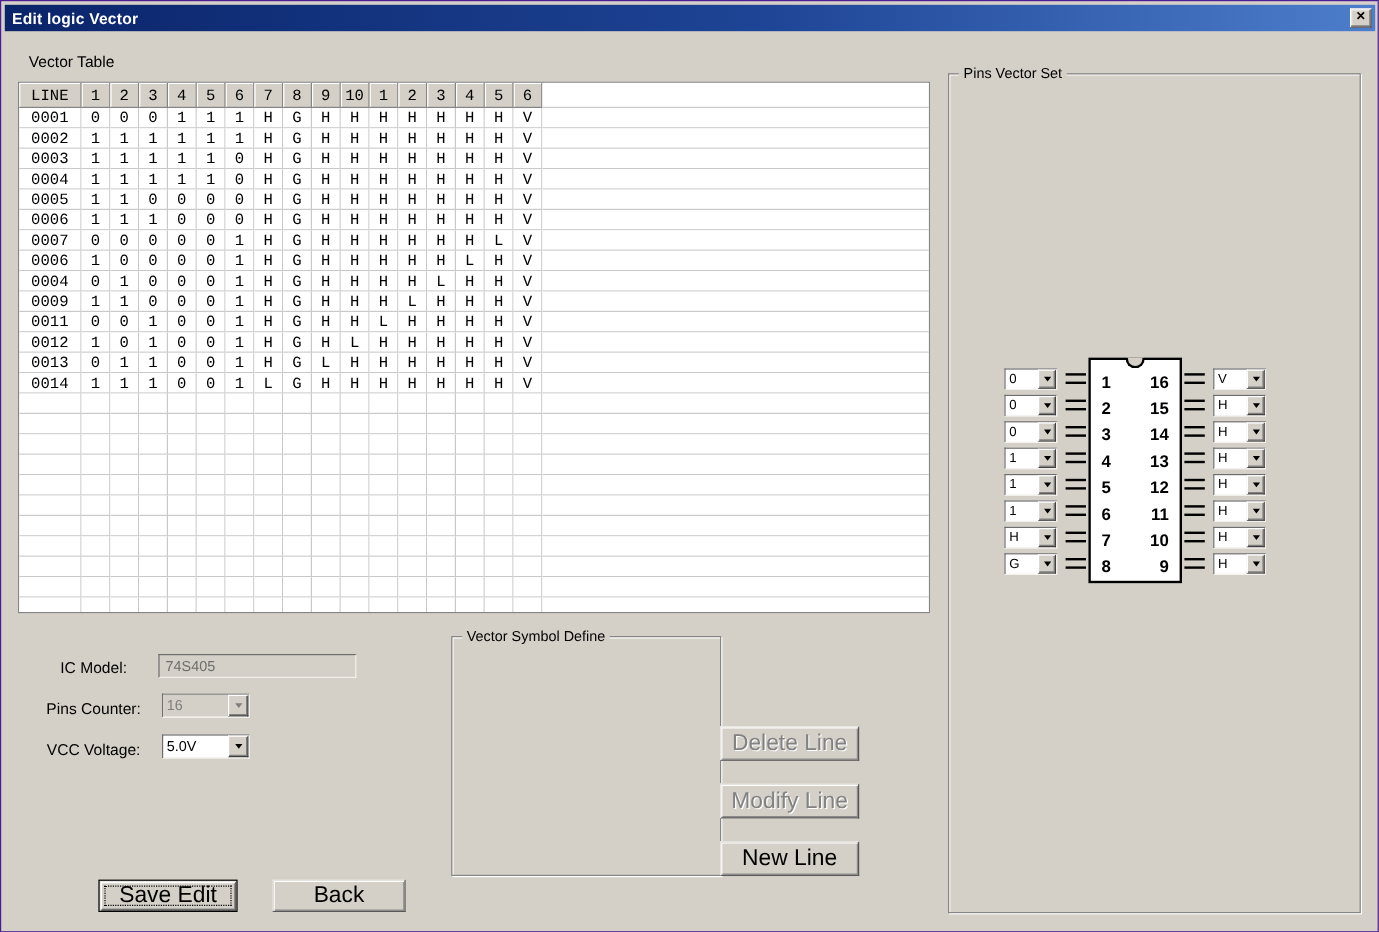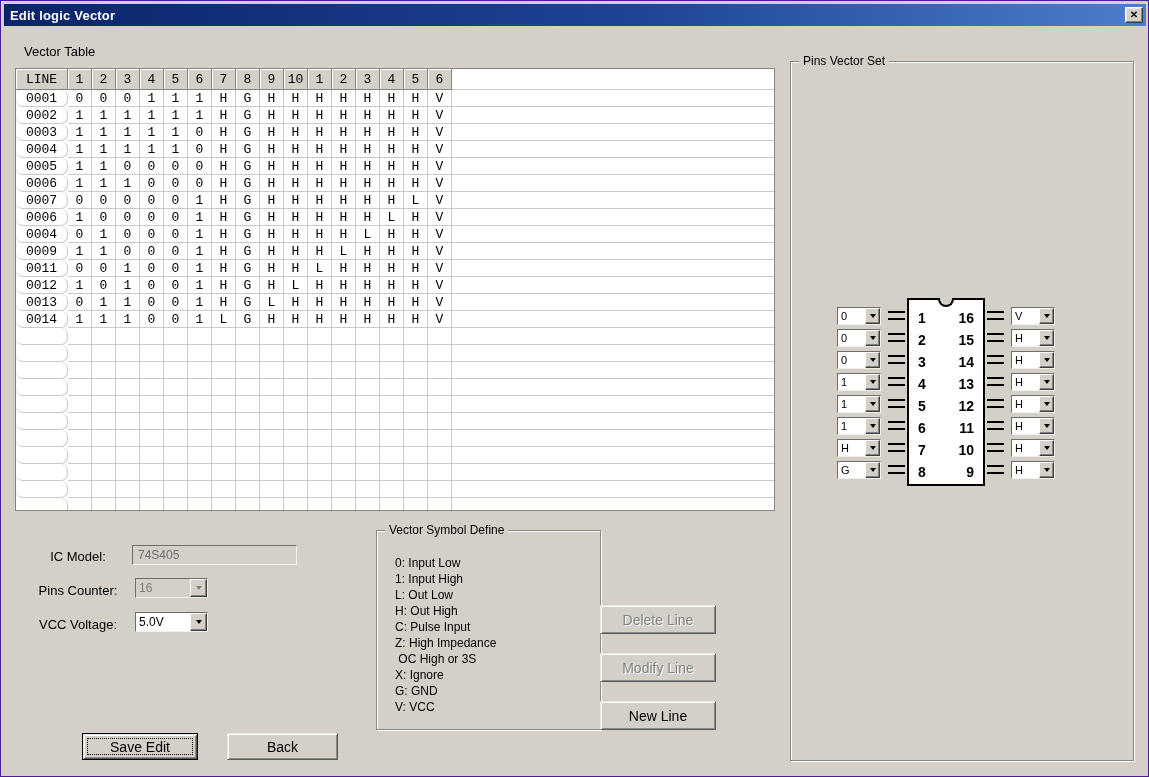--- a/index.html
+++ b/index.html
@@ -32,21 +32,21 @@
     box-shadow:inset 1px 1px 0 #fff;box-sizing:border-box;
     font-family:"Liberation Mono",monospace;font-size:13px;color:#000;
     display:flex;align-items:center;justify-content:center;flex:none;}
   .gh-line{width:52px;}
   .gh-col{width:24px;}
   .gh-filler{flex:1;background:#fff;border-bottom:1px solid #c9c9c9;box-sizing:border-box;}
   .grid-row{display:flex;height:17px;}
   .gr-cell{border-right:1px solid #c9c9c9;border-bottom:1px solid #c9c9c9;box-sizing:border-box;
     font-family:"Liberation Mono",monospace;font-size:13px;color:#000;
     display:flex;align-items:center;justify-content:center;flex:none;background:#fff;}
-  .gr-line{width:52px;border-radius:7px;}
+  .gr-line{width:52px;}
   .gr-col{width:24px;}
   .gr-filler{flex:1;border-bottom:1px solid #c9c9c9;box-sizing:border-box;background:#fff;}
 
   
   .groupbox{position:absolute;border:1px solid #868686;box-shadow:inset 1px 1px 0 #fff,1px 1px 0 #fff;box-sizing:border-box;}
   .legend{position:absolute;top:-8px;left:8px;background:#d4d0c8;padding:0 4px;font-size:12px;color:#000;white-space:nowrap;}
   .pins-group{left:789px;top:60px;width:344px;height:700px;}
   .symbol-group{left:375px;top:529px;width:225px;height:200px;}
   .symbol-lines{position:absolute;left:18px;top:24px;}
   .symbol-line{font-size:12px;line-height:16px;color:#000;white-space:pre;}
@@ -80,21 +80,21 @@
   .vcc-combo{left:134px;top:611px;}
 
   
   .text-input{position:absolute;left:131px;top:544px;width:165px;height:20px;background:#d4d0c8;
     border:1px solid;border-color:#6d6d6d #f2f0ec #f2f0ec #6d6d6d;box-sizing:border-box;
     display:flex;align-items:center;padding-left:5px;font-size:12px;color:#6e6e6e;}
 
   
   .btn{position:absolute;background:#d4d0c8;border:1px solid;border-color:#e8e6e2 #585858 #585858 #e8e6e2;
     box-shadow:inset 1px 1px 0 #fff,inset -1px -1px 0 #8a8a8a;box-sizing:border-box;
-    display:flex;align-items:center;justify-content:center;font-size:14px;color:#000;
+    display:flex;align-items:center;justify-content:center;font-size:19px;color:#000;
     font-family:"Liberation Sans",sans-serif;padding:8px;cursor:default;}
   .btn.disabled{color:#828282;text-shadow:1px 1px 0 #fff;}
   .delete-btn{left:599px;top:604px;width:116px;height:29px;}
   .modify-btn{left:599px;top:652px;width:116px;height:29px;}
   .new-btn{left:599px;top:700px;width:116px;height:29px;}
   .save-btn{left:81px;top:732px;width:116px;height:27px;border:1px solid #000;
     box-shadow:inset 1px 1px 0 #e8e6e2,inset -1px -1px 0 #585858,inset 2px 2px 0 #fff,inset -2px -2px 0 #8a8a8a;}
   .save-btn::after{content:'';position:absolute;left:4px;top:4px;right:4px;bottom:4px;border:1px dotted #000;}
   .back-btn{left:226px;top:732px;width:111px;height:27px;}
 </style>
@@ -790,32 +790,20 @@
   <div class="form-label vcc-label">VCC Voltage:</div>
   <div class="combo big-combo vcc-combo">
     <span class="combo-value">5.0V</span>
     <span class="combo-arrow">
         <span class="arrow-glyph"></span>
       </span>
   </div>
 
   <div class="groupbox symbol-group">
     <span class="legend">Vector Symbol Define</span>
-    <div class="symbol-lines">
-        <div class="symbol-line">0: Input Low</div>
-        <div class="symbol-line">1: Input High</div>
-        <div class="symbol-line">L: Out Low</div>
-        <div class="symbol-line">H: Out High</div>
-        <div class="symbol-line">C: Pulse Input</div>
-        <div class="symbol-line">Z: High Impedance</div>
-        <div class="symbol-line"> OC High or 3S</div>
-        <div class="symbol-line">X: Ignore</div>
-        <div class="symbol-line">G: GND</div>
-        <div class="symbol-line">V: VCC</div>
-      </div>
   </div>
 
   <button class="btn disabled delete-btn">Delete Line</button>
   <button class="btn disabled modify-btn">Modify Line</button>
   <button class="btn new-btn">New Line</button>
   <button class="btn save-btn">Save Edit</button>
   <button class="btn back-btn">Back</button>
 
 </div>
 

